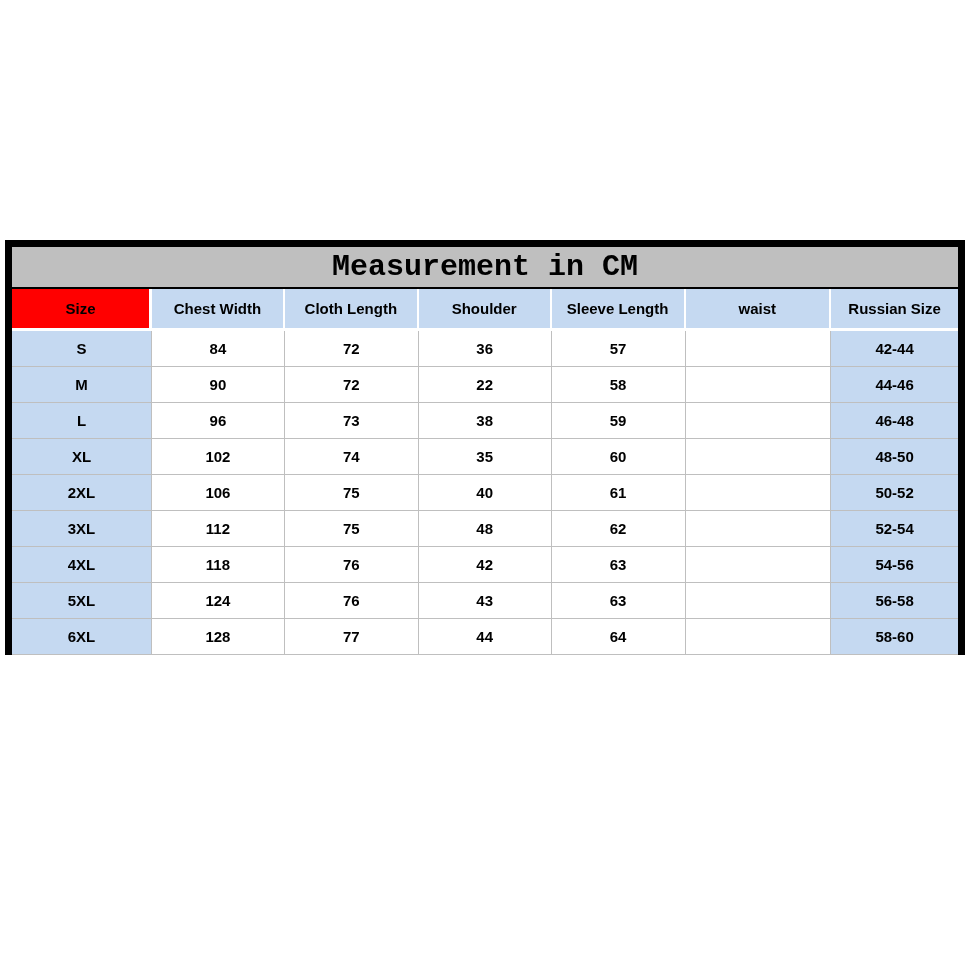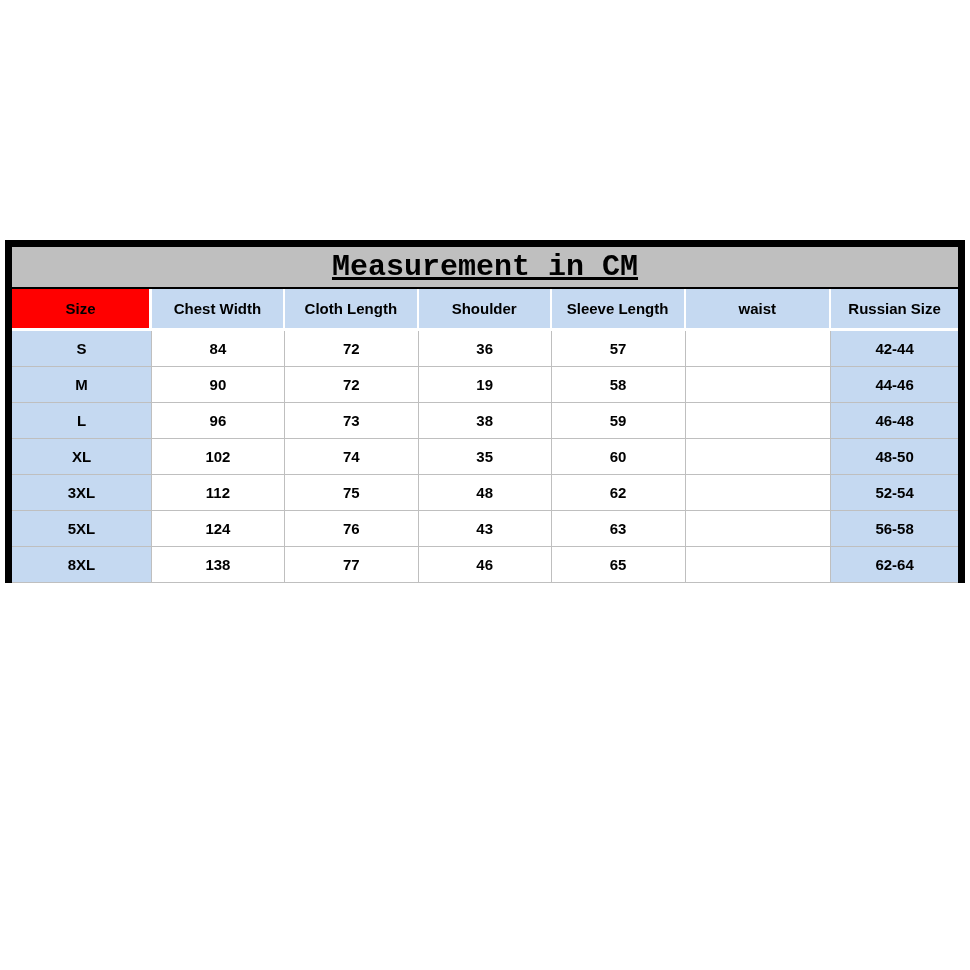--- a/index.html
+++ b/index.html
@@ -33,21 +33,20 @@
     border-bottom: 2px solid #000000;
     display: flex;
     align-items: center;
     justify-content: center;
     font-family: "Liberation Mono", "DejaVu Sans Mono", monospace;
     font-weight: bold;
     font-size: 30px;
     color: #000000;
     letter-spacing: 0px;
     white-space: nowrap;
-    text-decoration: underline;
   }
   table.size-table {
     width: 100%;
     border-collapse: separate;
     border-spacing: 0;
     table-layout: fixed;
   }
   table.size-table th,
   table.size-table td {
     text-align: center;
@@ -131,21 +130,21 @@
           <td>72</td>
           <td>36</td>
           <td>57</td>
           <td></td>
           <td class="col-blue">42-44</td>
         </tr>
         <tr>
           <td class="col-blue">M</td>
           <td>90</td>
           <td>72</td>
-          <td>19</td>
+          <td>22</td>
           <td>58</td>
           <td></td>
           <td class="col-blue">44-46</td>
         </tr>
         <tr>
           <td class="col-blue">L</td>
           <td>96</td>
           <td>73</td>
           <td>38</td>
           <td>59</td>
@@ -155,42 +154,60 @@
         <tr>
           <td class="col-blue">XL</td>
           <td>102</td>
           <td>74</td>
           <td>35</td>
           <td>60</td>
           <td></td>
           <td class="col-blue">48-50</td>
         </tr>
         <tr>
+          <td class="col-blue">2XL</td>
+          <td>106</td>
+          <td>75</td>
+          <td>40</td>
+          <td>61</td>
+          <td></td>
+          <td class="col-blue">50-52</td>
+        </tr>
+        <tr>
           <td class="col-blue">3XL</td>
           <td>112</td>
           <td>75</td>
           <td>48</td>
           <td>62</td>
           <td></td>
           <td class="col-blue">52-54</td>
         </tr>
         <tr>
+          <td class="col-blue">4XL</td>
+          <td>118</td>
+          <td>76</td>
+          <td>42</td>
+          <td>63</td>
+          <td></td>
+          <td class="col-blue">54-56</td>
+        </tr>
+        <tr>
           <td class="col-blue">5XL</td>
           <td>124</td>
           <td>76</td>
           <td>43</td>
           <td>63</td>
           <td></td>
           <td class="col-blue">56-58</td>
         </tr>
         <tr>
-          <td class="col-blue">8XL</td>
-          <td>138</td>
+          <td class="col-blue">6XL</td>
+          <td>128</td>
           <td>77</td>
-          <td>46</td>
-          <td>65</td>
-          <td></td>
-          <td class="col-blue">62-64</td>
+          <td>44</td>
+          <td>64</td>
+          <td></td>
+          <td class="col-blue">58-60</td>
         </tr>
       </tbody>
     </table>
   </div>
 </div>
 
 </body></html>

